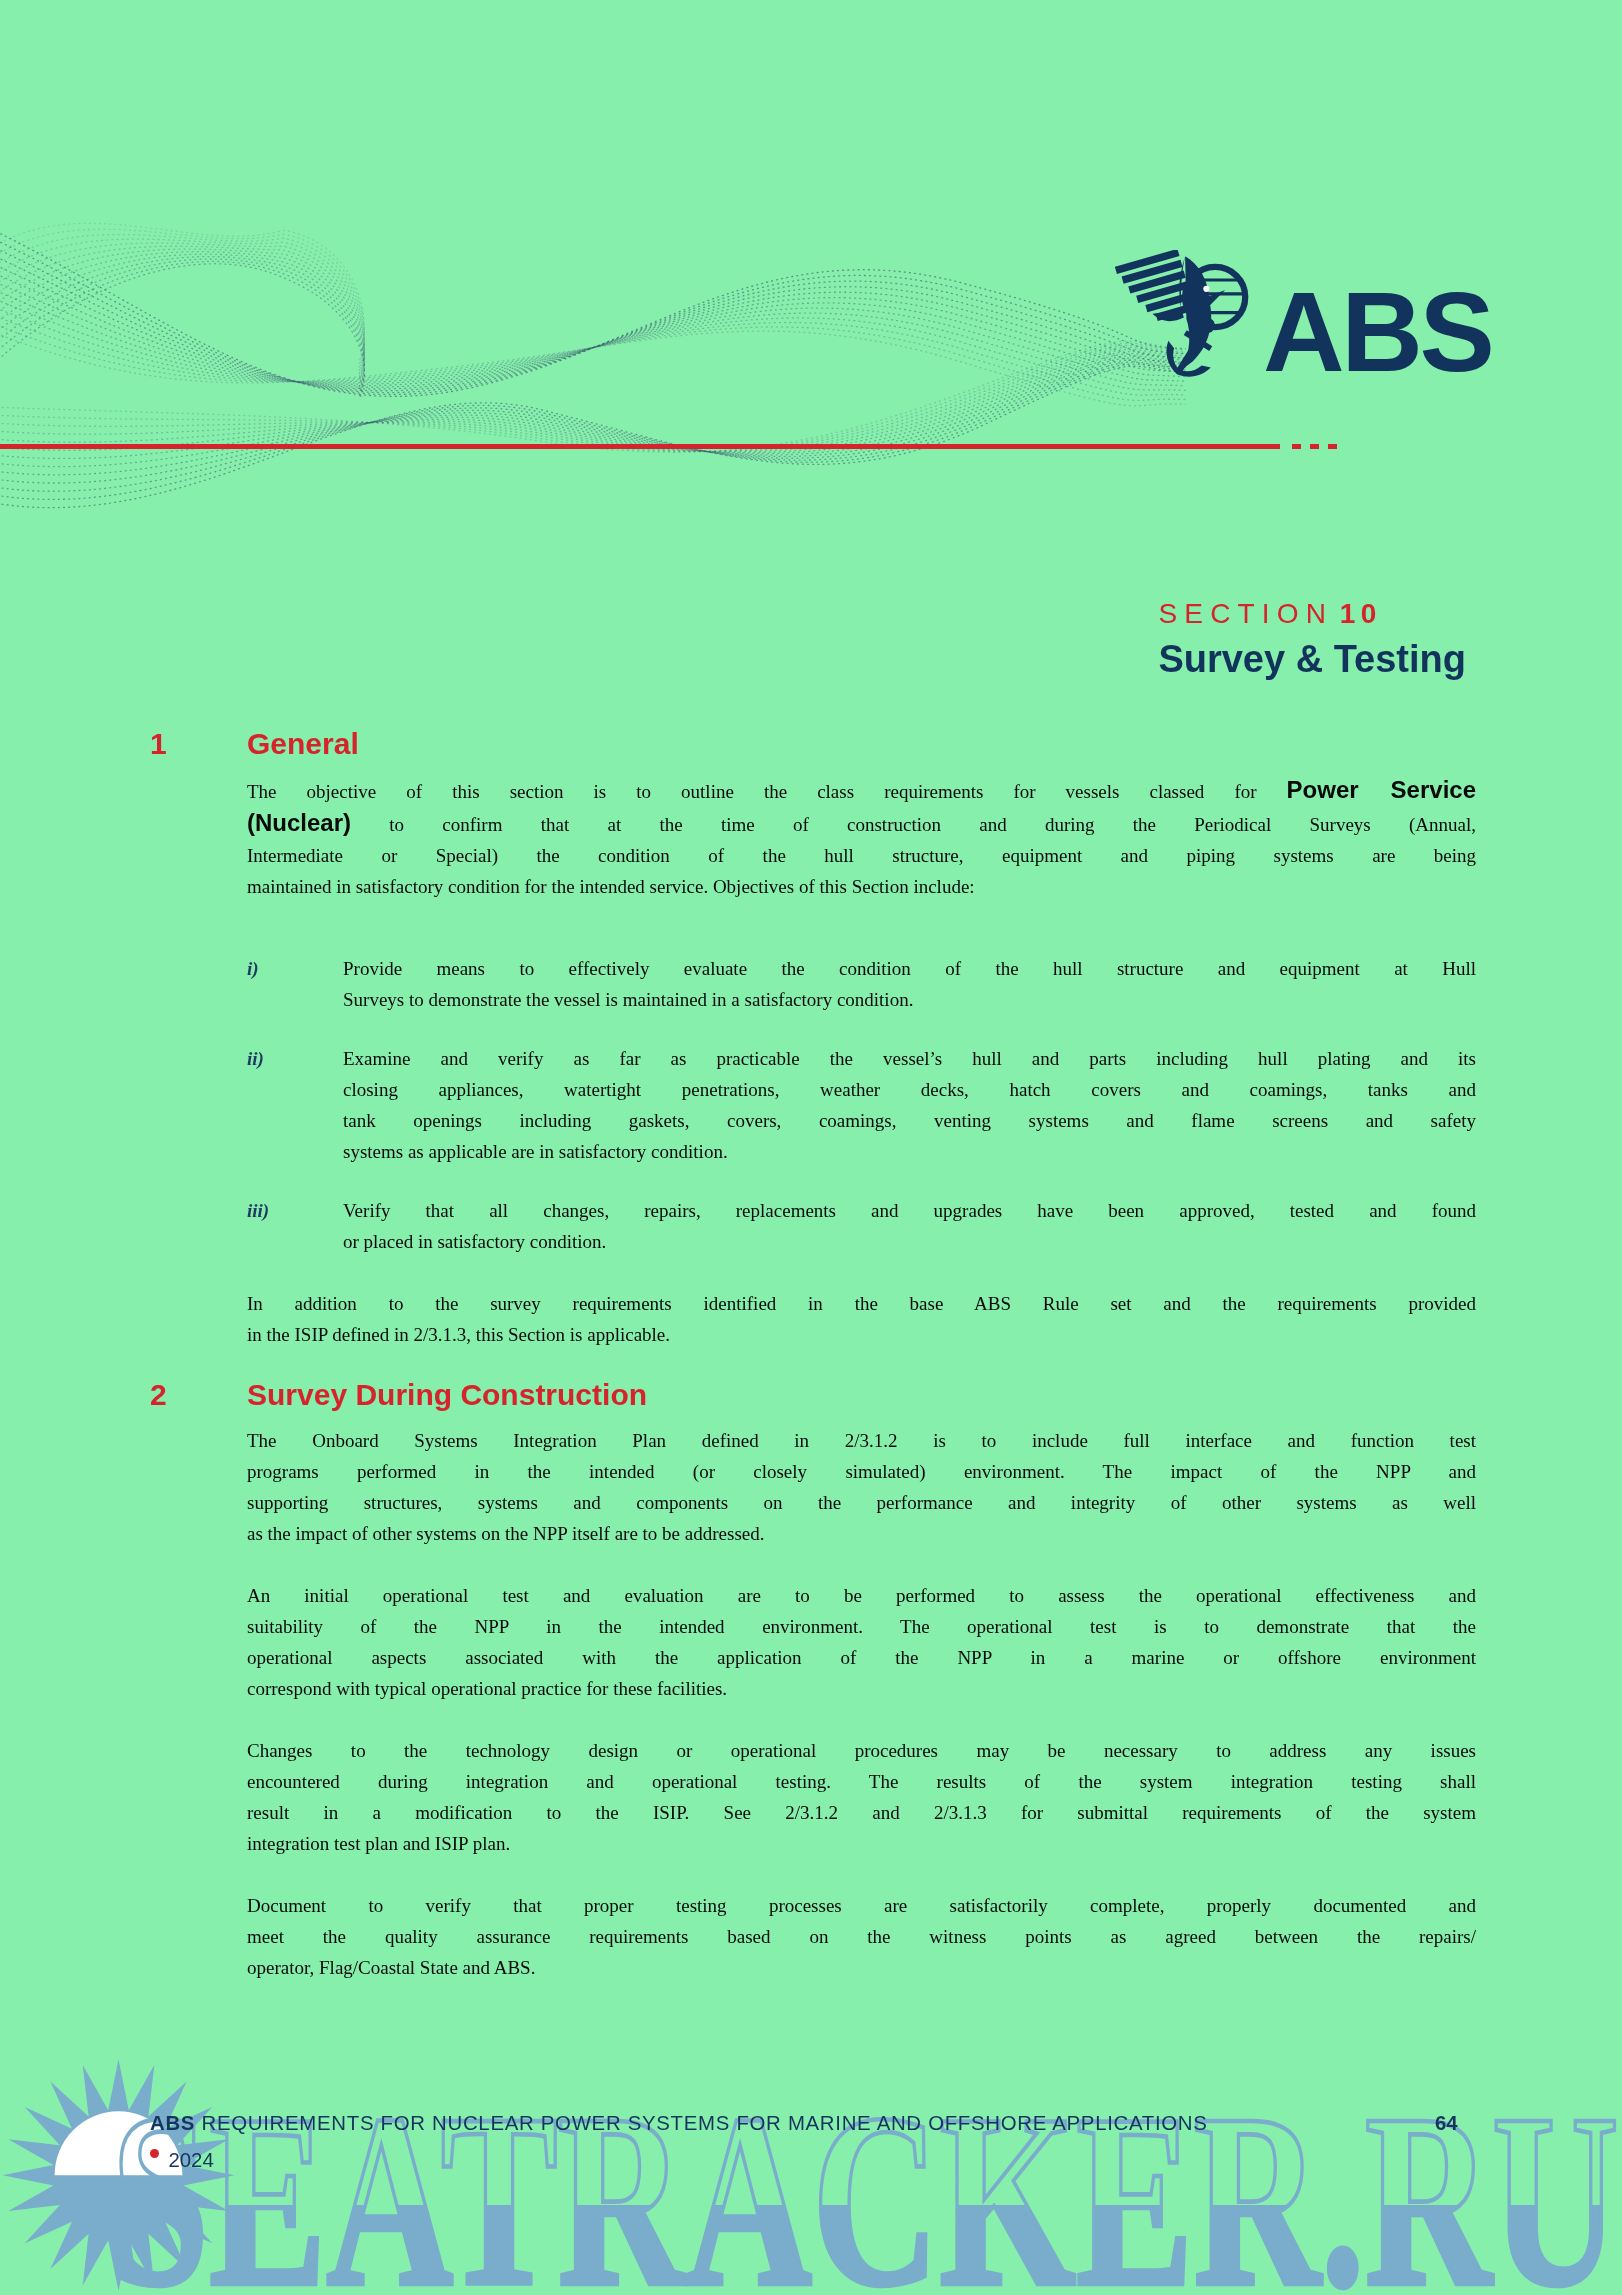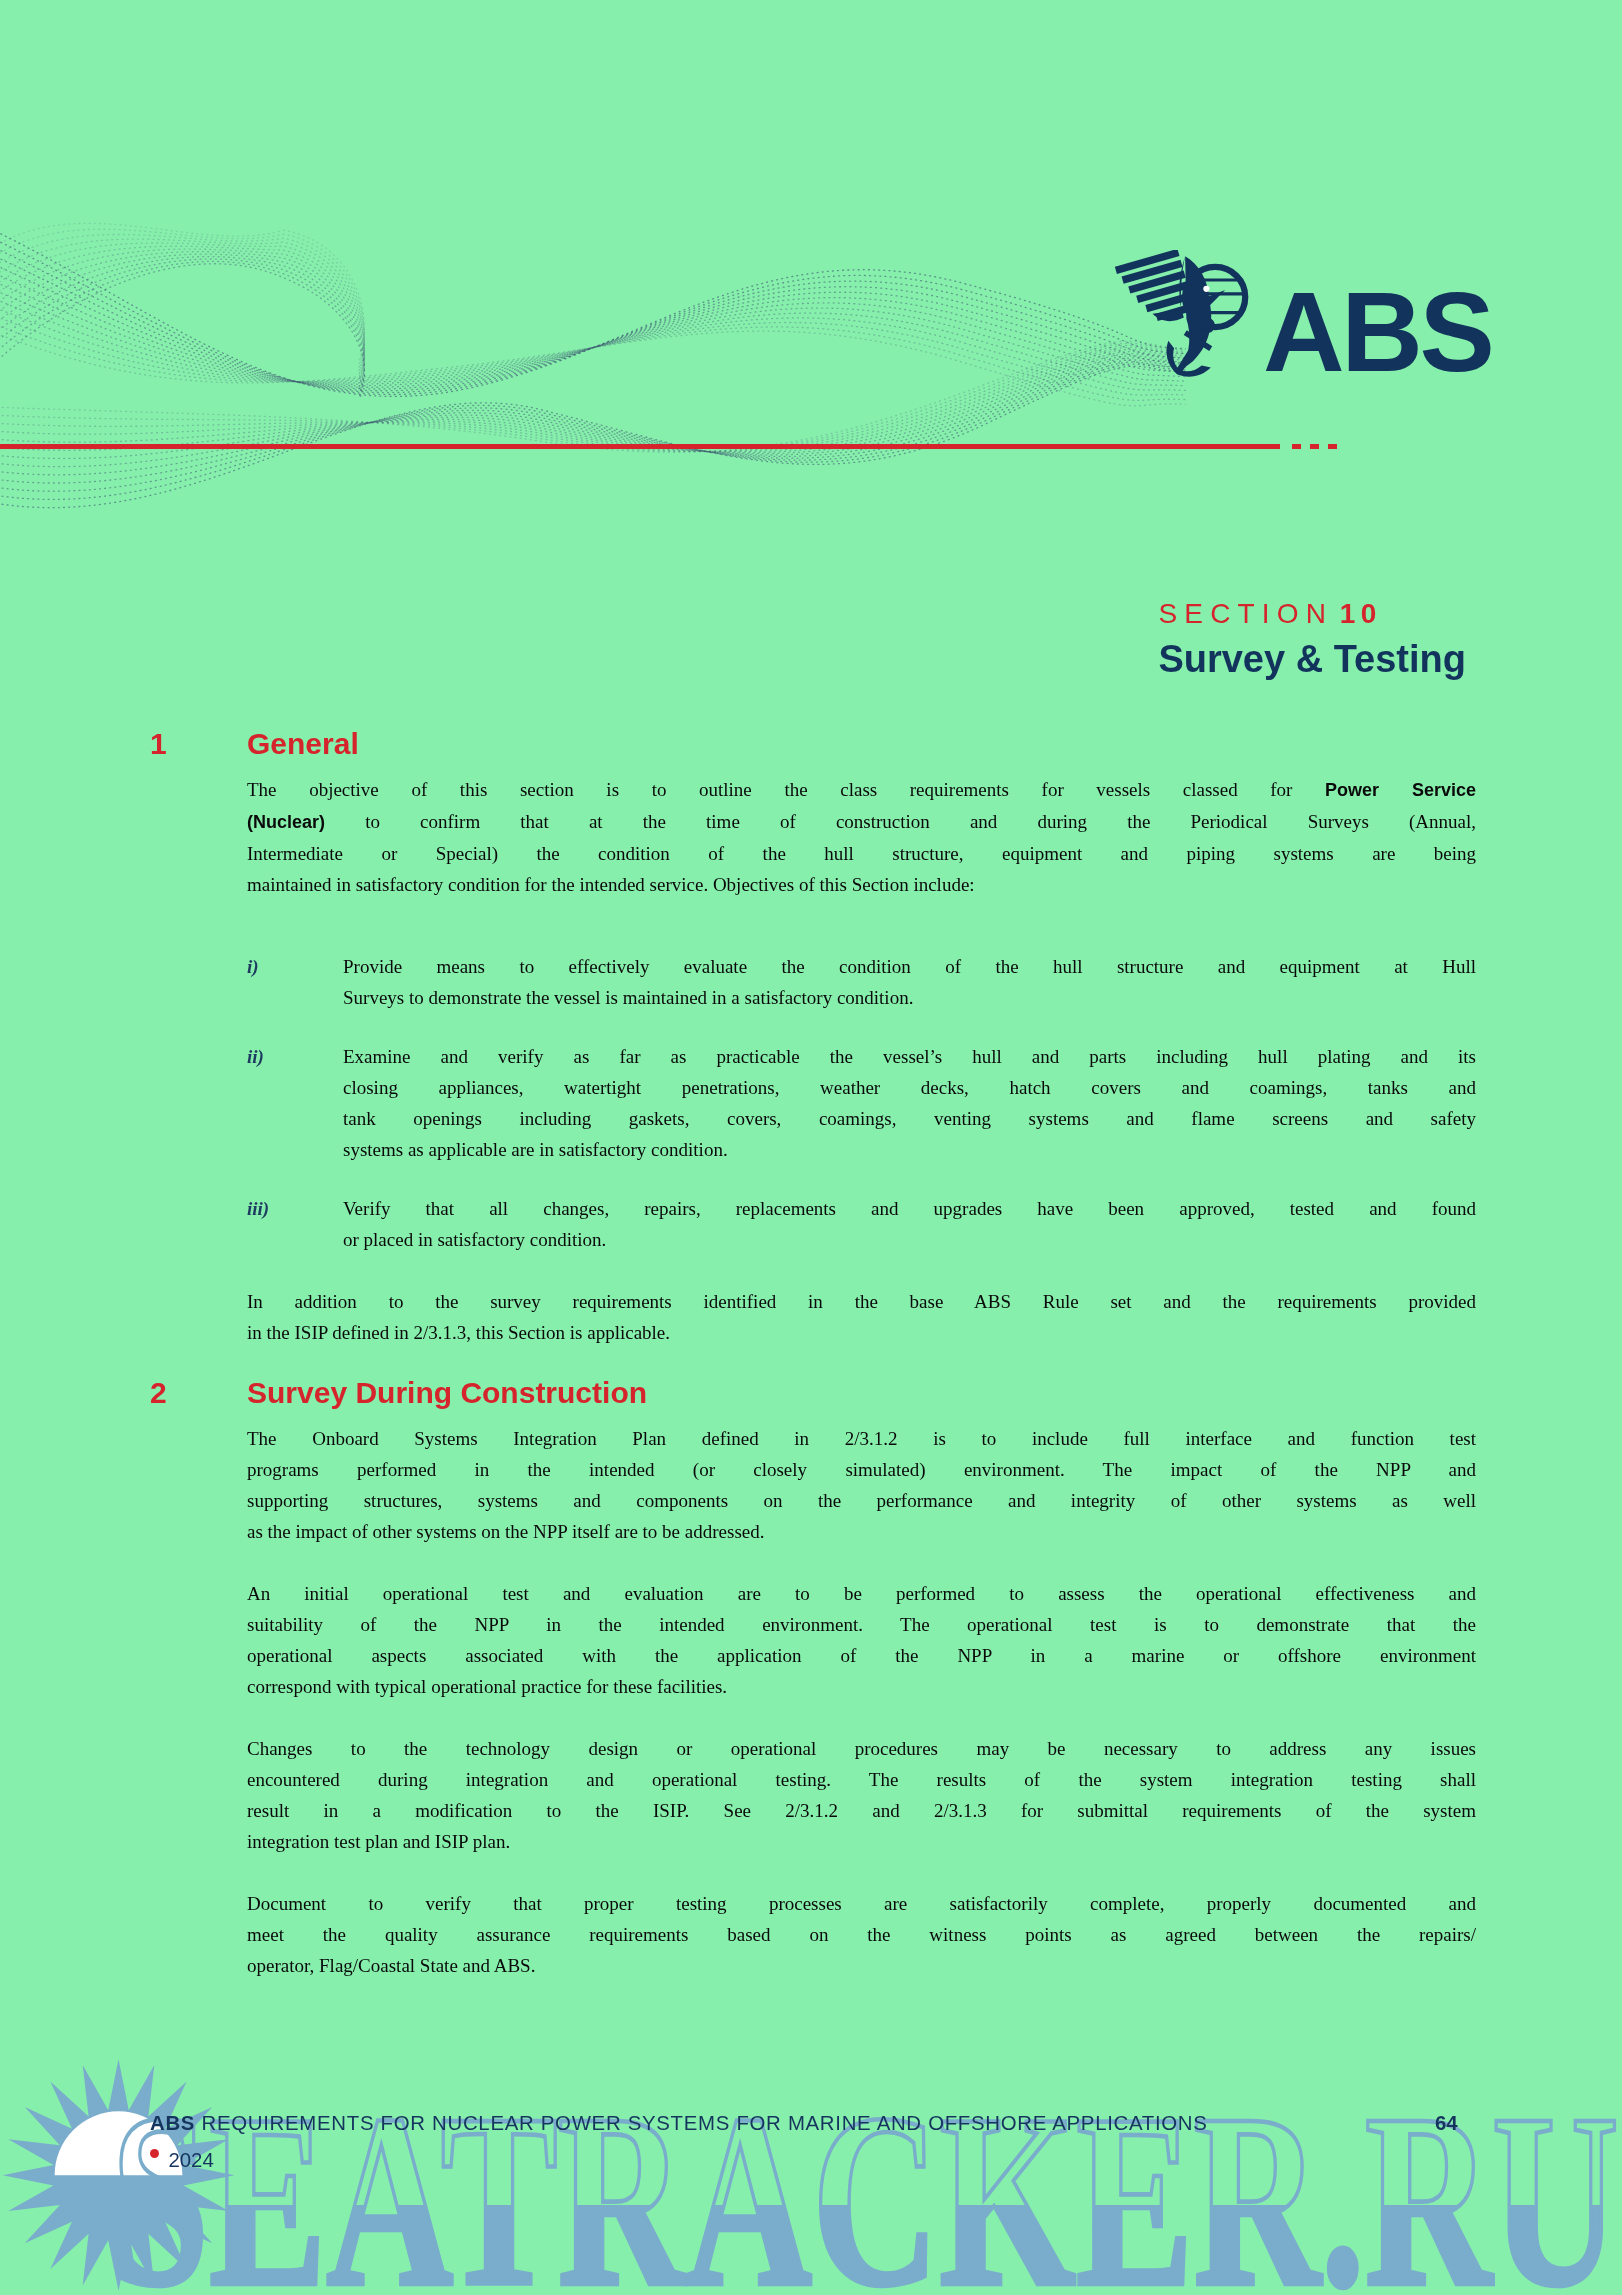--- a/index.html
+++ b/index.html
@@ -24,21 +24,21 @@
   
   .content{position:absolute;left:150px;top:725px;width:1326px;z-index:4;
            font-size:19px;line-height:31px;}
   .h-row{display:grid;grid-template-columns:97px 1fr;margin-bottom:12px;
          font-family:"Liberation Sans",sans-serif;font-weight:bold;font-size:30px;
          line-height:37px;color:#D6242C;}
   .row{display:grid;grid-template-columns:97px 1fr;}
   .para{grid-column:2;}
   .line{display:block;text-align:justify;text-align-last:justify;}
   .line:last-child{text-align-last:left;}
-  .bold-sans{font-family:"Liberation Sans",sans-serif;font-weight:bold;font-size:18px;}
+  .bold-sans{font-family:"Liberation Sans",sans-serif;font-weight:bold;font-size:24px;}
   .intro{margin-bottom:51px;}
   .items{grid-column:2;}
   .item{display:grid;grid-template-columns:96px 1fr;margin-bottom:28px;}
   .item:last-child{margin-bottom:31px;}
   .item-label{font-style:italic;font-weight:bold;color:#1D3A5F;}
   .closing{margin-bottom:26px;}
   .cpara{margin-bottom:31px;}
   
   .sun{position:absolute;left:0;top:2058px;width:237px;height:237px;z-index:5;}
   .watermark-svg{position:absolute;left:99px;top:2081px;width:1528px;height:214px;z-index:6;}

